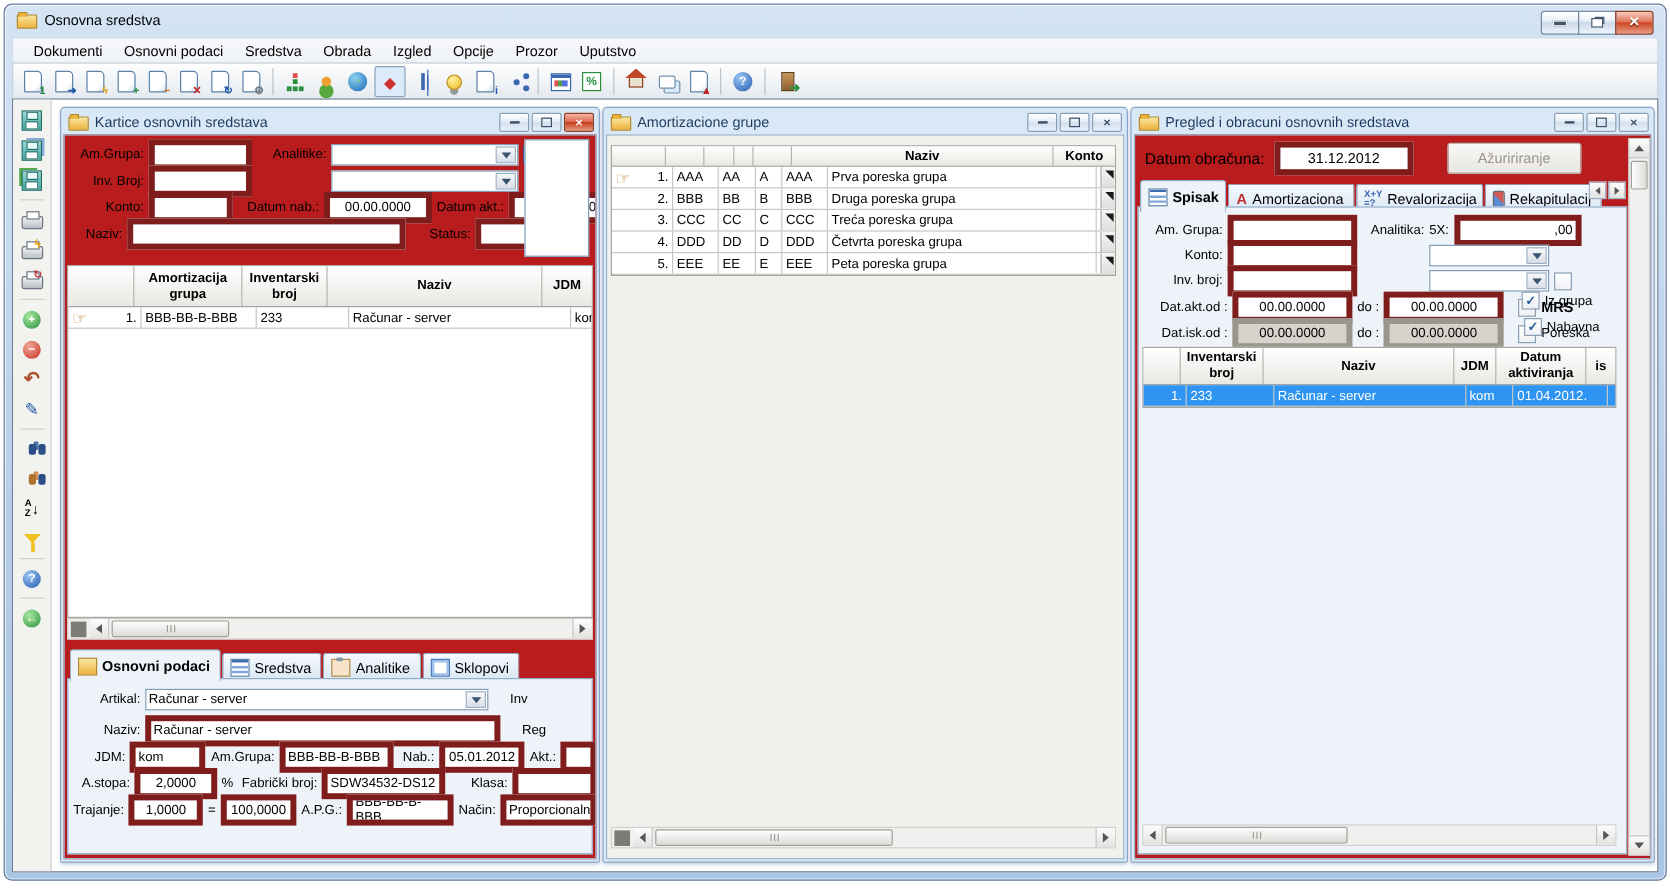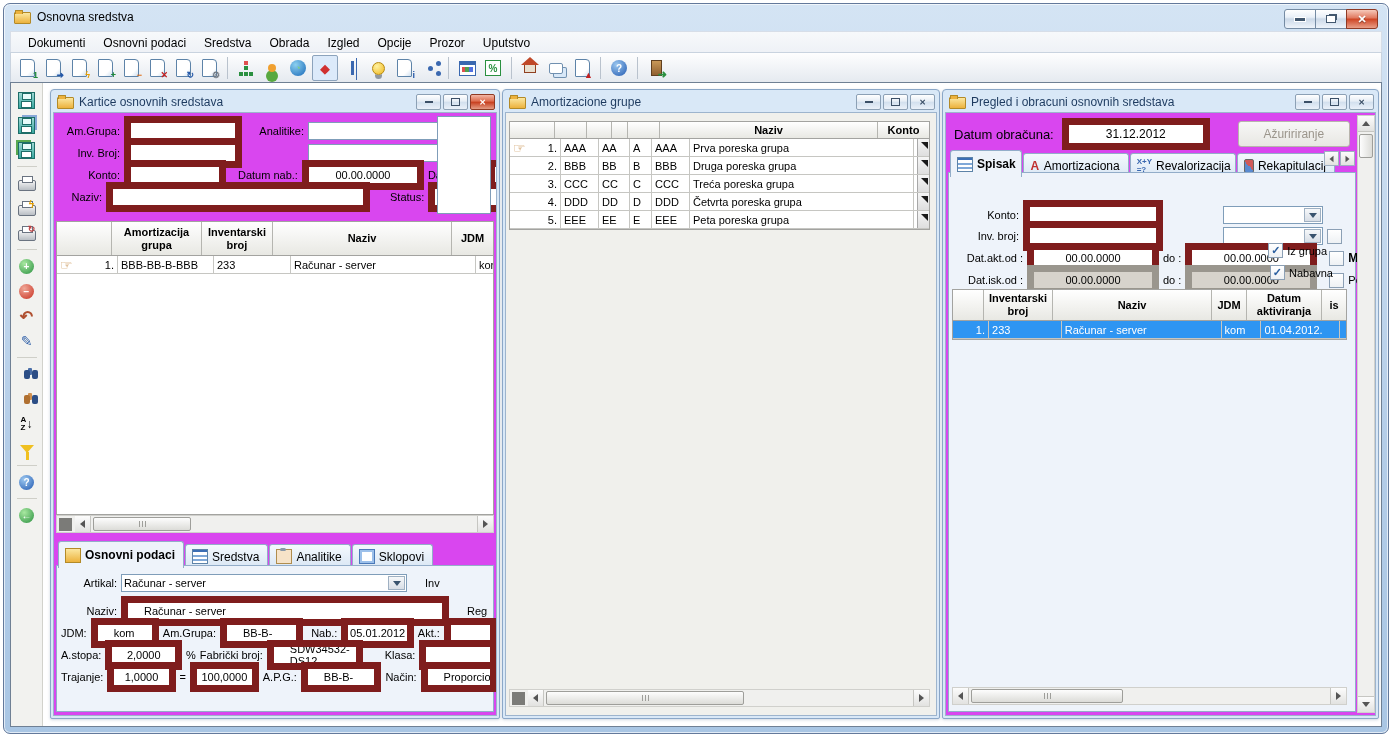--- a/index.html
+++ b/index.html
@@ -41,29 +41,29 @@
   .floppy::before{content:"";position:absolute;left:3px;top:0;width:8px;height:5px;background:#e8fbfa;border:1px solid #1e6e68}
   .floppy::after{content:"";position:absolute;left:2px;bottom:0;width:9px;height:5px;background:#fff;border:1px solid #1e6e68}
   .printer{width:16px;height:9px;background:linear-gradient(#f4f4f4,#b9bec4);border:1px solid #6a7380;border-radius:2px;position:relative;margin-top:5px}
   .printer::before{content:"";position:absolute;left:3px;top:-5px;width:9px;height:5px;background:#fff;border:1px solid #6a7380}
   .binoc{width:6px;height:9px;background:#2c4e86;border-radius:2px;box-shadow:8px 0 0 #2c4e86, 3px -3px 0 -1px #4a6ea8;position:relative}
   .funnel{width:0;height:0;border-left:7px solid transparent;border-right:7px solid transparent;border-top:8px solid #f0c020;position:relative}
   .funnel::after{content:"";position:absolute;left:-1px;top:-1px;width:3px;height:8px;background:#f0c020}
   
   .child{position:absolute;background:#d9e8f7;border:1px solid #8ba7c7;border-radius:4px 4px 2px 2px;padding:2px;box-shadow:0 1px 3px rgba(60,90,130,.25)}
   .ctitle{height:20px;display:flex;align-items:center;gap:5px;padding:0 2px 0 4px;font-size:12px;color:#1d3a5f}
-  .cbody{position:absolute;left:2px;right:2px;top:22px;bottom:2px;background:#d946ef;border:1px solid #9db4cd;overflow:hidden}
+  .cbody{position:absolute;left:2px;right:2px;top:22px;bottom:2px;background:#b91c1c;border:1px solid #9db4cd;overflow:hidden}
   .ccaps{margin-left:auto;display:flex;gap:2px}
   .ccap{width:23px;height:14px;border:1px solid #8ca0b5;border-radius:2px;background:linear-gradient(#fff,#e6edf5 45%,#d2dfee 50%,#eaf1f9);
         display:flex;align-items:center;justify-content:center;font-size:8px;color:#3b4f66}
   .ccap.closeA{background:linear-gradient(#f3b7a6,#dd6a4c 45%,#c63c1c 50%,#e59d85);color:#fff;border-color:#8f3a24}
   .folder{width:15px;height:10px;background:linear-gradient(#fbe7a0,#ecb23d);border:1px solid #b38a28;border-radius:1px;position:relative;margin-top:2px}
   .folder::before{content:"";position:absolute;left:0;top:-3px;width:6px;height:3px;background:#ecb23d;border:1px solid #b38a28;border-bottom:0;border-radius:1px 1px 0 0}
   
-  .inp{background:#fff;border:7px solid #7f1d1d;height:16px;font-size:11px;padding:0 16px;display:flex;align-items:center;overflow:hidden}
+  .inp{background:#fff;border:5px solid #7f1d1d;height:16px;font-size:11px;padding:0 2px;display:flex;align-items:center;overflow:hidden}
   .ctr{justify-content:center}
   .rgt{justify-content:flex-end}
   .gray{background:#d7d3cc;border-color:#9a968e}
   .combo{background:#fff;border:1px solid #7f9db9;height:16px;display:flex;align-items:center;font-size:11px;padding-left:2px;position:relative}
   .dd{position:absolute;right:1px;top:1px;bottom:1px;width:15px;background:linear-gradient(#f6f8fa,#d8dee6);border:1px solid #9fb0c2;
       display:flex;align-items:center;justify-content:center}
   .dd::after{content:"";border-left:4px solid transparent;border-right:4px solid transparent;border-top:5px solid #39536e}
   .cb{width:13px;height:13px;background:linear-gradient(#fff,#eef1f4);border:1px solid #8ca0b5;display:flex;align-items:center;justify-content:center;
       font-size:11px;font-weight:bold;color:#2b5fa0;flex:none}
   .rd{width:12px;height:12px;border-radius:50%;border:1px solid #8ca0b5;background:radial-gradient(circle at 35% 30%,#fff,#dde4ec);position:relative;flex:none}
@@ -597,20 +597,27 @@
           <span class="sbtn" style="width:13px;height:13px;border:1px solid #9fb0c2">
               <span class="tri-l" style="transform:scale(.8)"></span>
             </span>
           <span class="sbtn" style="width:13px;height:13px;border:1px solid #9fb0c2">
               <span class="tri-r" style="transform:scale(.8)"></span>
             </span>
         </span>
 
         <div class="pane" style="left:2px;right:19px;top:59px;bottom:3px">
 
+          <div class="row abs" style="left:2px;top:6px;gap:4px">
+            <span class="lbl" style="width:68px;text-align:right">Am. Grupa:</span>
+            <span class="inp" style="width:94px"></span>
+            <span class="lbl" style="width:52px;text-align:right">Analitika:</span>
+            <span class="lbl">5X:</span>
+            <span class="inp rgt" style="width:92px">,00</span>
+          </div>
           <div class="row abs" style="left:2px;top:27px;gap:4px">
             <span class="lbl" style="width:68px;text-align:right">Konto:</span>
             <span class="inp" style="width:94px"></span>
             <span style="width:52px"></span>
             <span class="combo" style="width:96px">
                 <span class="dd"></span>
               </span>
           </div>
           <div class="row abs" style="left:2px;top:48px;gap:4px">
             <span class="lbl" style="width:68px;text-align:right">Inv. broj:</span>

